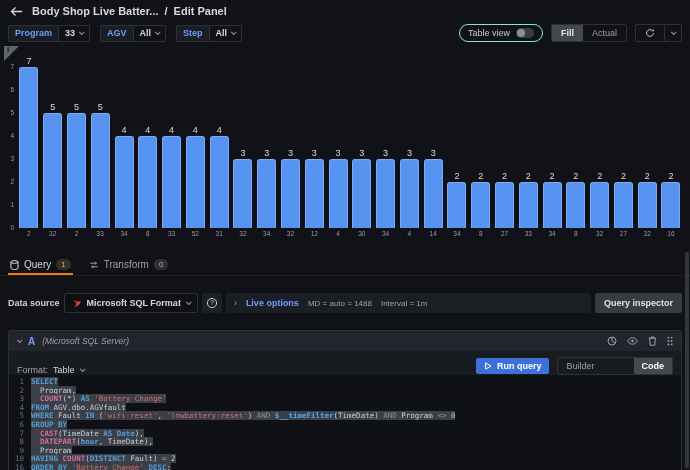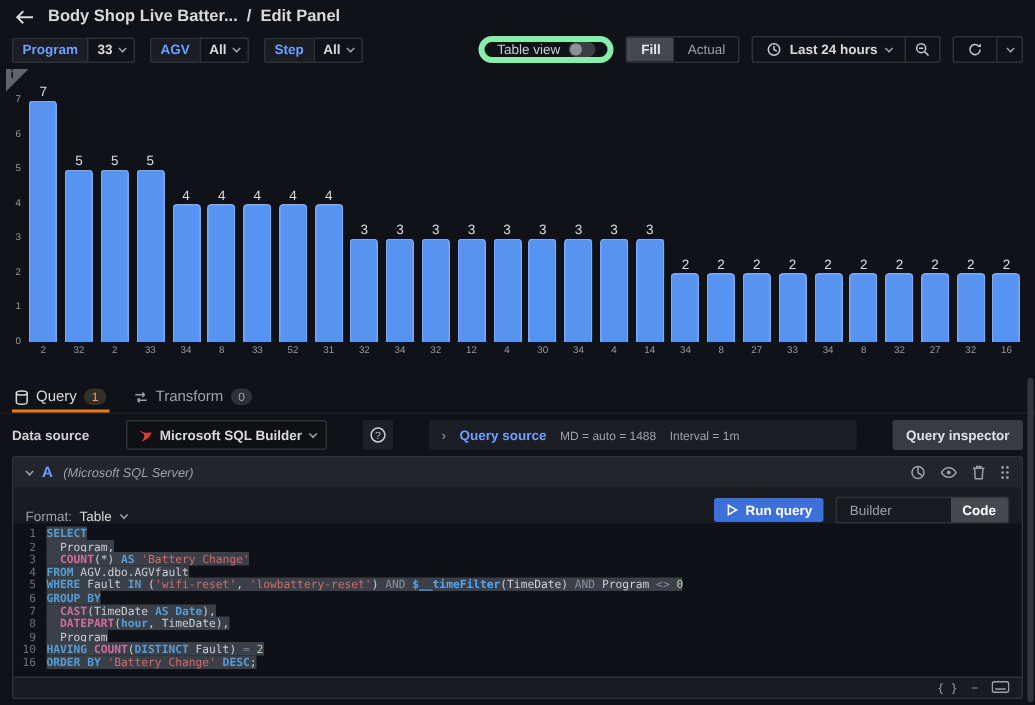--- a/index.html
+++ b/index.html
@@ -14,21 +14,21 @@
   .hdr .crumbs { display:flex; gap:6px; align-items:center; }
 
   
   .tbar { height:20px; margin:1px 8px 3px 8px; display:flex; align-items:center; }
   .tleft { display:flex; gap:10px; }
   .tright { margin-left:auto; display:flex; gap:8px; align-items:center; }
   .var { display:flex; height:17px; font-size:9px; }
   .var .vlabel { background:#1a1d23; color:#6e9fff; font-weight:700; padding:0 6px; display:flex; align-items:center; border:1px solid #2c3235; border-right:none; border-radius:2px 0 0 2px; }
   .var .vvalue { background:#111217; color:#d8d9dd; padding:0 6px; display:flex; align-items:center; gap:4px; border:1px solid #2c3235; border-radius:0 2px 2px 0; font-weight:600;}
   .chev { display:inline-block; width:4px; height:4px; border-right:1px solid #9da0a8; border-bottom:1px solid #9da0a8; transform:rotate(45deg) translateY(-1px); }
-  .pill { display:flex; align-items:center; gap:6px; height:18px; padding:0 8px; border:4px solid #86efac; border-radius:9px; font-size:9px; color:#c9ccd3; }
+  .pill { display:flex; align-items:center; gap:6px; height:18px; padding:0 8px; border:1px solid #86efac; border-radius:9px; font-size:9px; color:#c9ccd3; }
   .toggle { width:18px; height:10px; background:#3a3d44; border-radius:5px; position:relative; }
   .toggle::after { content:''; position:absolute; left:1px; top:1px; width:8px; height:8px; border-radius:50%; background:#8e9096; }
   .seg { display:flex; height:18px; border:1px solid #2c3235; border-radius:2px; overflow:hidden; font-size:9px; }
   .seg > div { padding:0 9px; display:flex; align-items:center; gap:5px; }
   .seg .on { background:#45484f; color:#e6e7ea; font-weight:600; }
   .seg .off { color:#9da0a8; }
   .seg .divl { border-left:1px solid #2c3235; padding:0 6px; }
 
   
   .panel { position:relative; margin:0 4px; height:206px; }
@@ -47,21 +47,21 @@
 
   
   .tabs { display:flex; align-items:flex-end; gap:18px; padding:0 10px; height:24px; border-bottom:1px solid #1d1f24; }
   .tab { display:flex; align-items:center; gap:5px; font-size:10px; color:#d8d9dd; padding-bottom:5px; position:relative; }
   .tab .cnt { font-size:8px; background:#33302a; color:#ff9f4d; border-radius:7px; padding:1px 5px; }
   .tab.inactive { color:#9da0a8; }
   .tab.inactive .cnt { background:#2f3136; color:#9fa1a6; }
   .tab.active::after { content:''; position:absolute; left:-2px; right:-2px; bottom:0; height:2px; background:#eb7b18; }
 
   
-  .opts { display:flex; align-items:center; margin:3px 8px; gap:24px; height:22px; }
+  .opts { display:flex; align-items:center; margin:16px 8px; gap:4px; height:22px; }
   .opts .dsl { font-size:9px; color:#d0d1d6; font-weight:600; }
   .ds-sel { display:flex; align-items:center; gap:5px; border:1px solid #2c3235; background:#0f1014; border-radius:2px; height:20px; padding:0 7px; font-size:9px; color:#d8d9dd; font-weight:600; }
   .sqbtn { width:20px; height:20px; background:#1d2027; border-radius:2px; display:flex; align-items:center; justify-content:center; }
   .opts-box { flex:1; background:#1b1e24; border-radius:2px; height:20px; display:flex; align-items:center; gap:9px; padding:0 8px; }
   .qopt { color:#6e9fff; font-size:9px; font-weight:600; }
   .meta { font-size:8px; color:#9da0a8; }
   .arrow { color:#9da0a8; font-size:9px; }
   .inspector { background:#383b42; border-radius:2px; height:20px; display:flex; align-items:center; padding:0 9px; font-size:9px; color:#e0e1e5; font-weight:600; }
 
   
@@ -140,40 +140,20 @@
     </div>
   </div>
   <div class="tright">
     <div class="pill">
       <span>Table view</span>
       <span class="toggle"></span>
     </div>
     <div class="seg">
       <div class="on">Fill</div>
       <div class="off">Actual</div>
-    </div>
-    <div class="seg">
-      <div class="off">
-        <span>
-          <svg width="10" height="10" viewBox="0 0 10 10">
-              <circle cx="5" cy="5" r="3.8" fill="none" stroke="#c9ccd3"></circle>
-              <path d="M5 2.6V5l1.9 1.1" stroke="#c9ccd3" fill="none"></path>
-            </svg>
-        </span>
-        <span style="color:#d8d9dd;font-weight:600">Last 24 hours</span>
-        <i class="chev"></i>
-      </div>
-      <div class="off divl">
-        <span>
-          <svg width="10" height="10" viewBox="0 0 10 10">
-              <circle cx="4.1" cy="4.1" r="3" fill="none" stroke="#c9ccd3"></circle>
-              <path d="M2.7 4.1h2.8M6.4 6.4L9 9" stroke="#c9ccd3" fill="none"></path>
-            </svg>
-        </span>
-      </div>
     </div>
     <div class="seg">
       <div class="off">
         <span>
           <svg width="10" height="10" viewBox="0 0 10 10">
               <path d="M8.4 5A3.4 3.4 0 1 1 7.3 2.5" fill="none" stroke="#c9ccd3"></path>
               <path d="M8.9 1v2.3H6.6z" fill="#c9ccd3"></path>
             </svg>
         </span>
       </div>
@@ -368,34 +348,34 @@
 </div>
 
 <div class="opts">
   <span class="dsl">Data source</span>
   <div class="ds-sel">
     <span>
       <svg width="10" height="10" viewBox="0 0 10 10">
           <path d="M1 1.8c2.2 1.6 5.2 2.1 8 1.4C8.3 6 5.8 8.6 2.3 9.3 4 7.6 4.6 6 4 4.4 3 3.9 1.8 2.8 1 1.8z" fill="#d43f3a"></path>
         </svg>
     </span>
-    <span>Microsoft SQL Builder</span>
+    <span>Microsoft SQL Format</span>
     <i class="chev"></i>
   </div>
   <div class="sqbtn">
     <span>
       <svg width="12" height="12" viewBox="0 0 12 12">
           <circle cx="6" cy="6" r="4.6" fill="none" stroke="#c9ccd3"></circle>
           <text x="6" y="8.4" text-anchor="middle" font-size="7" fill="#c9ccd3" font-family="Liberation Sans, sans-serif">?</text>
         </svg>
     </span>
   </div>
   <div class="opts-box">
     <span class="arrow">›</span>
-    <span class="qopt">Query source</span>
+    <span class="qopt">Live options</span>
     <span class="meta">MD = auto = 1488</span>
     <span class="meta">Interval = 1m</span>
   </div>
   <div class="inspector">Query inspector</div>
 </div>
 
 <div class="card">
   <div class="qrow">
     <i class="chev"></i>
     <span class="ref">A</span>

